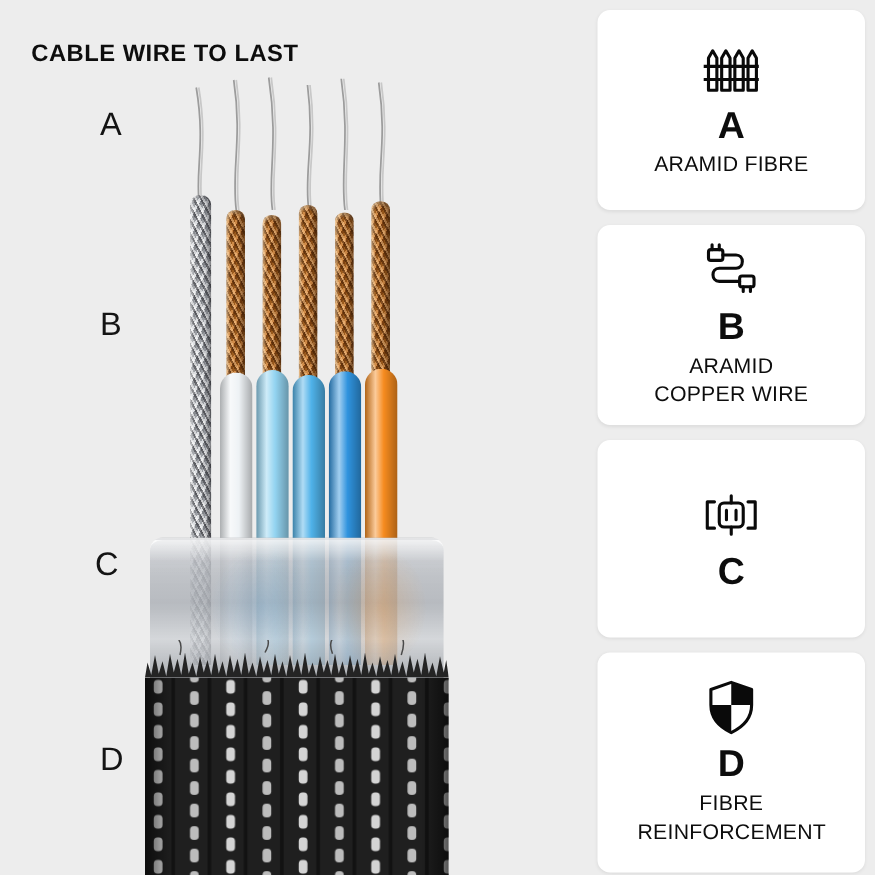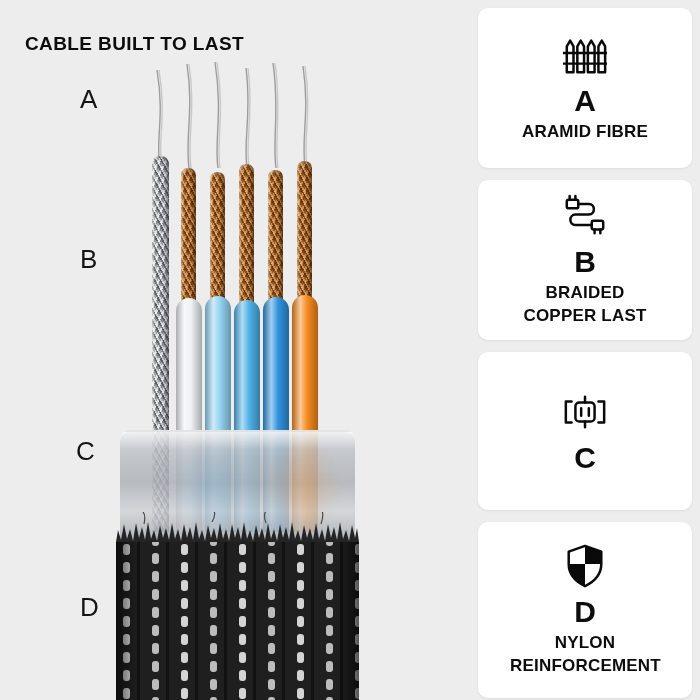--- a/index.html
+++ b/index.html
@@ -42,30 +42,30 @@
   
   .legend{position:absolute;left:478px;top:8px;width:214px;display:flex;flex-direction:column;gap:12px;}
   .legend-card{background:#ffffff;border-radius:10px;box-shadow:0 1px 3px rgba(0,0,0,.07);
     display:flex;flex-direction:column;align-items:center;justify-content:center;text-align:center;padding:10px 8px;box-sizing:border-box;}
   .legend-card:nth-child(1){height:160px;}
   .legend-card:nth-child(2){height:160px;}
   .legend-card:nth-child(3){height:158px;}
   .legend-card:nth-child(4){height:176px;}
   .card-icon{display:block;height:48px;margin-bottom:4px;}
   .card-letter{display:block;font-size:30px;font-weight:800;line-height:1.1;}
-  .card-label{display:block;font-size:17px;font-weight:700;letter-spacing:.2px;line-height:1.3;margin-top:4px;max-width:180px;}
+  .card-label{display:block;font-size:17px;font-weight:400;letter-spacing:.2px;line-height:1.3;margin-top:4px;max-width:180px;}
   .legend-card:nth-child(2) .card-label{max-width:126px;}
   .legend-card:nth-child(4) .card-label{max-width:150px;}
 </style>
 </head>
 <body>
 
 <div id="canvas">
 
-  <h1 class="page-title">CABLE BUILT TO LAST</h1>
+  <h1 class="page-title">CABLE WIRE TO LAST</h1>
 
   <span class="layer-letter" style="left:80px;top:84px">A</span>
   <span class="layer-letter" style="left:80px;top:244px">B</span>
   <span class="layer-letter" style="left:76px;top:436px">C</span>
   <span class="layer-letter" style="left:80px;top:592px">D</span>
 
   <svg class="strands-svg" width="200" height="112" viewBox="0 0 200 112">
     <g id="strands" fill="none" stroke="#9c9c9c" stroke-width="1.4">
       <path d="M20 112 C15 84, 25 62, 17 14"></path>
       <path d="M49 112 C45 80, 54 55, 47 8"></path>
@@ -147,21 +147,21 @@
           <g fill="none" stroke="#0a0a0a" stroke-width="2.6" stroke-linecap="round" stroke-linejoin="round">
             <path d="M10 7 v-4 M16 7 v-4"></path>
             <rect x="7" y="7" width="12" height="9" rx="2"></rect>
             <path d="M19 11.5 h11 c7 0 7 11 0 11 H16 c-7 0 -7 11 0 11 h17"></path>
             <rect x="33" y="29" width="12" height="9" rx="2"></rect>
             <path d="M36 38 v4 M42 38 v4"></path>
           </g>
         </svg>
       </span>
       <span class="card-letter">B</span>
-      <span class="card-label">BRAIDED COPPER LAST</span>
+      <span class="card-label">ARAMID COPPER WIRE</span>
     </div>
 
     <div class="legend-card">
       <span class="card-icon">
         <svg viewBox="0 0 52 48" width="50" height="46">
           <g fill="none" stroke="#0a0a0a" stroke-width="2.6" stroke-linecap="round" stroke-linejoin="round">
             <path d="M12 13 H6 V35 H12"></path>
             <path d="M40 13 H46 V35 H40"></path>
             <rect x="16" y="14" width="20" height="20" rx="4"></rect>
             <path d="M26 14 V8 M26 34 v6"></path>
@@ -174,18 +174,18 @@
 
     <div class="legend-card">
       <span class="card-icon">
         <svg viewBox="0 0 52 48" width="50" height="46">
           <path d="M26 3 L43 9 V22 C43 33 35.5 40.5 26 45 C16.5 40.5 9 33 9 22 V9 Z" fill="none" stroke="#0a0a0a" stroke-width="2.6" stroke-linejoin="round"></path>
           <path d="M26 3 L43 9 V22 H26 Z" fill="#0a0a0a"></path>
           <path d="M9 22 H26 V45 C16.5 40.5 9 33 9 22 Z" fill="#0a0a0a"></path>
         </svg>
       </span>
       <span class="card-letter">D</span>
-      <span class="card-label">NYLON REINFORCEMENT</span>
+      <span class="card-label">FIBRE REINFORCEMENT</span>
     </div>
 
   </aside>
 
 </div>
 
 </body></html>

